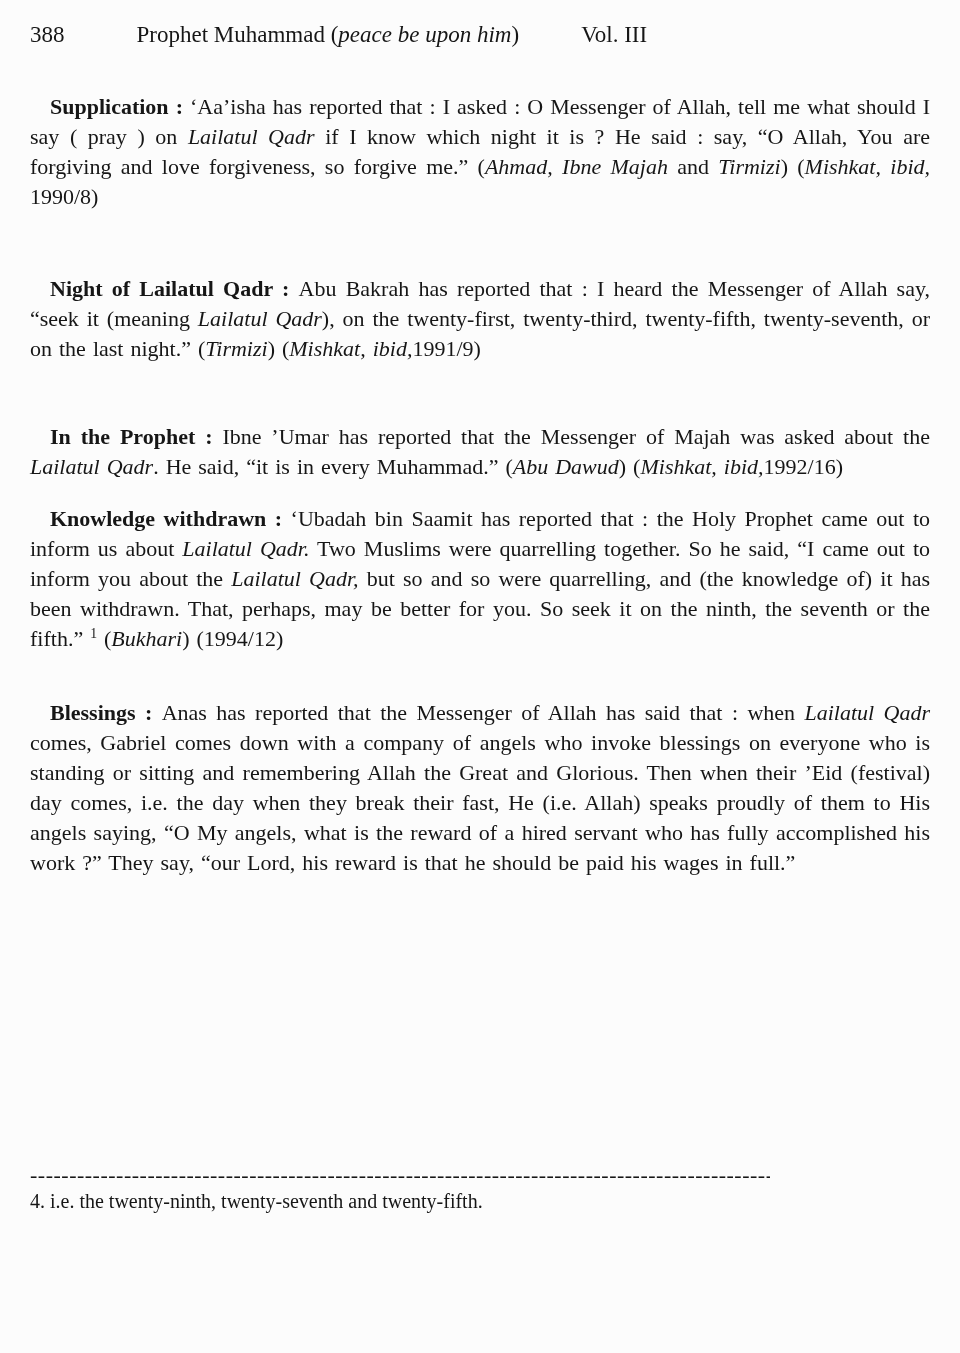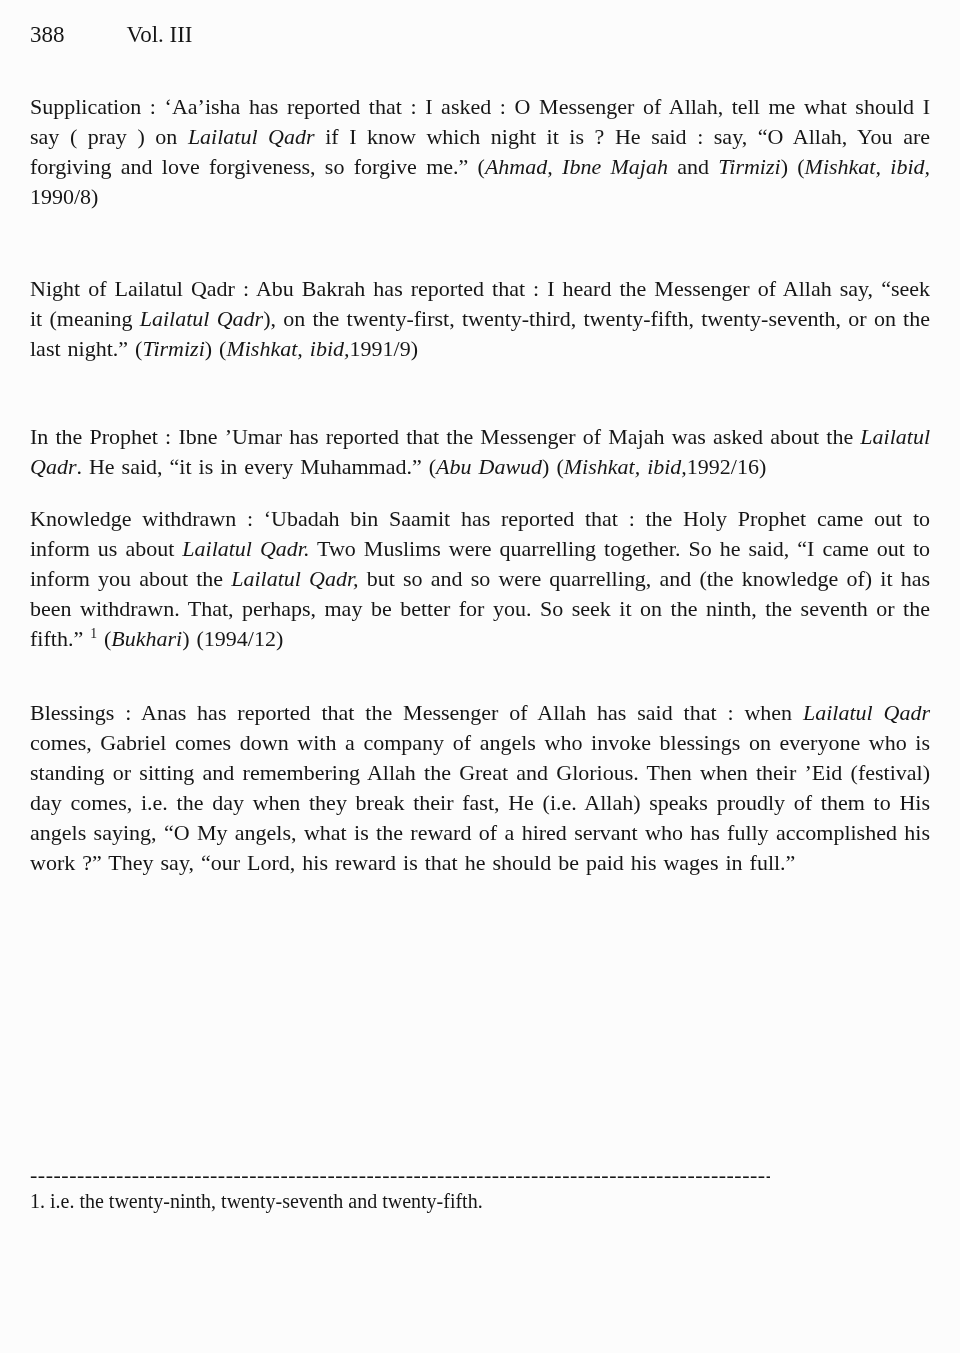--- a/index.html
+++ b/index.html
@@ -29,21 +29,21 @@
   .header .page-num { }
   .header .book-title { margin-left: 72px; }
   .header .volume { margin-left: 62px; text-align: right; }
   .para {
     font-size: 22px;
     line-height: 30px;
     text-align: justify;
     margin: 0;
     word-spacing: 1.5px;
   }
-  .b { font-weight: normal; }
+  .b { font-weight: bold; margin-left: 20px; }
   .i { font-style: italic; }
   sup.fn-ref {
     font-size: 0.62em;
     line-height: 0;
     vertical-align: super;
   }
   .mb-a { margin-bottom: 62px; }
   .mb-b { margin-bottom: 58px; }
   .mb-c { margin-bottom: 22px; }
   .mb-d { margin-bottom: 44px; }
@@ -65,31 +65,32 @@
     margin-top: 2px;
   }
 </style>
 </head>
 <body>
 
 <div class="page">
 
   <div class="header">
     <span class="page-num">388</span>
+    <span class="book-title"><span>Prophet Muhammad (</span><span class="i">peace be upon him</span><span>)</span></span>
     <span class="volume">Vol. III</span>
   </div>
 
   <p class="para mb-a"><span class="b">Supplication : </span><span>‘Aa’isha has reported that : I asked : O Messenger of Allah, tell me what should I say ( pray ) on </span><span class="i">Lailatul Qadr</span><span> if I know which night it is ? He said : say, “O Allah, You are forgiving and love forgiveness, so forgive me.” (</span><span class="i">Ahmad, Ibne Majah</span><span> and </span><span class="i">Tirmizi</span><span>) (</span><span class="i">Mishkat, ibid,</span><span> 1990/8)</span></p>
 
   <p class="para mb-b"><span class="b">Night of Lailatul Qadr : </span><span>Abu Bakrah has reported that : I heard the Messenger of Allah say, “seek it (meaning </span><span class="i">Lailatul Qadr</span><span>), on the twenty-first, twenty-third, twenty-fifth, twenty-seventh, or on the last night.” (</span><span class="i">Tirmizi</span><span>) (</span><span class="i">Mishkat, ibid,</span><span>1991/9)</span></p>
 
   <p class="para mb-c"><span class="b">In the Prophet : </span><span>Ibne ’Umar has reported that the Messenger of Majah was asked about the </span><span class="i">Lailatul Qadr</span><span>. He said, “it is in every Muhammad.” (</span><span class="i">Abu Dawud</span><span>) (</span><span class="i">Mishkat, ibid,</span><span>1992/16)</span></p>
 
   <p class="para mb-d"><span class="b">Knowledge withdrawn : </span><span>‘Ubadah bin Saamit has reported that : the Holy Prophet came out to inform us about </span><span class="i">Lailatul Qadr.</span><span> Two Muslims were quarrelling together. So he said, “I came out to inform you about the </span><span class="i">Lailatul Qadr,</span><span> but so and so were quarrelling, and (the knowledge of) it has been withdrawn. That, perhaps, may be better for you. So seek it on the ninth, the seventh or the fifth.” </span><sup class="fn-ref">1</sup><span> (</span><span class="i">Bukhari</span><span>) (1994/12)</span></p>
 
   <p class="para"><span class="b">Blessings : </span><span>Anas has reported that the Messenger of Allah has said that : when </span><span class="i">Lailatul Qadr</span><span> comes, Gabriel comes down with a company of angels who invoke blessings on everyone  who is standing or sitting and remembering Allah the Great and Glorious. Then when their ’Eid (festival) day comes, i.e. the  day when they break their fast, He  (i.e. Allah) speaks proudly of them to His angels saying, “O My angels, what is the reward of a hired servant who has fully accomplished his work ?” They say, “our Lord, his reward is that he  should  be paid  his wages in  full.”</span></p>
 
   <div class="footnote-block">
     <div class="fn-separator">--------------------------------------------------------------------------------------------------</div>
-    <div class="fn-text">1.  i.e. the twenty-ninth, twenty-seventh and twenty-fifth.</div>
+    <div class="fn-text">4.  i.e. the twenty-ninth, twenty-seventh and twenty-fifth.</div>
   </div>
 
 </div>
 
 </body></html>

